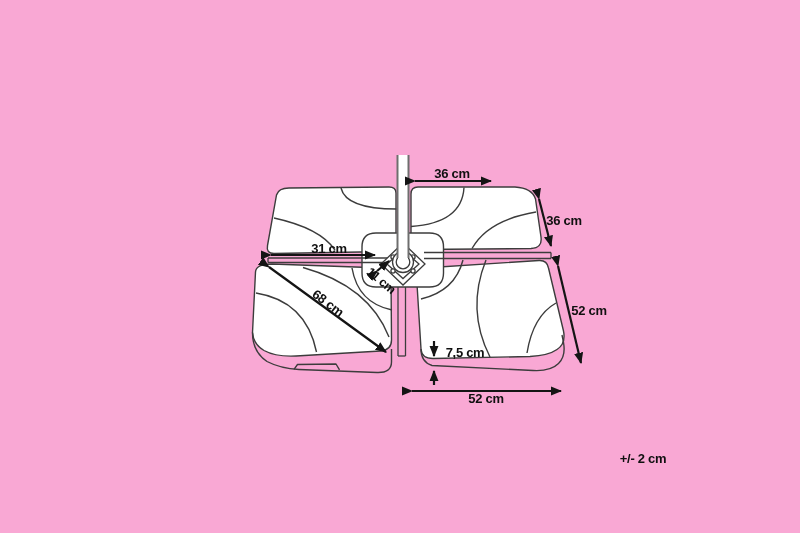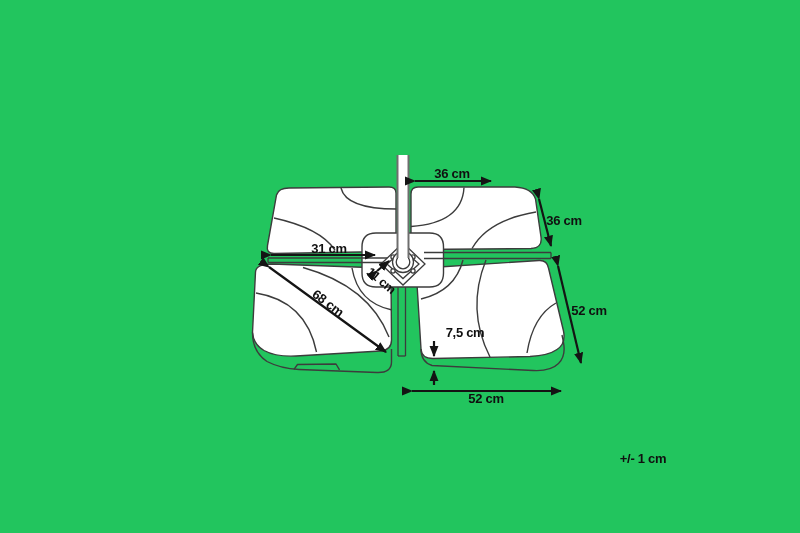--- a/index.html
+++ b/index.html
@@ -1,19 +1,19 @@
 <!DOCTYPE html>
 <html><head>
 <meta charset="utf-8">
 <style>
   html,body{margin:0;padding:0;background:#fff;}
   .canvas{
     position:relative;
     width:800px;height:533px;
-    background:#22c55e;
+    background:#f9a8d4;
     overflow:hidden;
     font-family:"Liberation Sans",sans-serif;
   }
   .canvas svg{position:absolute;left:0;top:0;}
   .lbl{
     position:absolute;
     font:700 13px/1 "Liberation Sans",sans-serif;
     color:#101010;
     letter-spacing:-0.3px;
     white-space:nowrap;
@@ -112,19 +112,19 @@
   <div class="lbl" style="left:564px;top:220px;">36 cm</div>
 
   <div class="lbl" style="left:321px;top:248px;margin-left:8px;">31 cm</div>
 
   <div class="lbl rot40" style="left:381px;top:281px;font-size:12.5px;">11 cm</div>
 
   <div class="lbl rot37" style="left:328px;top:303px;">68 cm</div>
 
   <div class="lbl" style="left:589px;top:310px;">52 cm</div>
 
-  <div class="lbl" style="left:455px;top:332px;padding-left:20px;">7,5 cm</div>
+  <div class="lbl" style="left:455px;top:352px;padding-left:20px;">7,5 cm</div>
 
   <div class="lbl" style="left:486px;top:398px;">52 cm</div>
 
-  <div class="lbl" style="left:643px;top:458px;">+/- 1 cm</div>
+  <div class="lbl" style="left:643px;top:458px;">+/- 2 cm</div>
 
 </div>
 
 </body></html>

